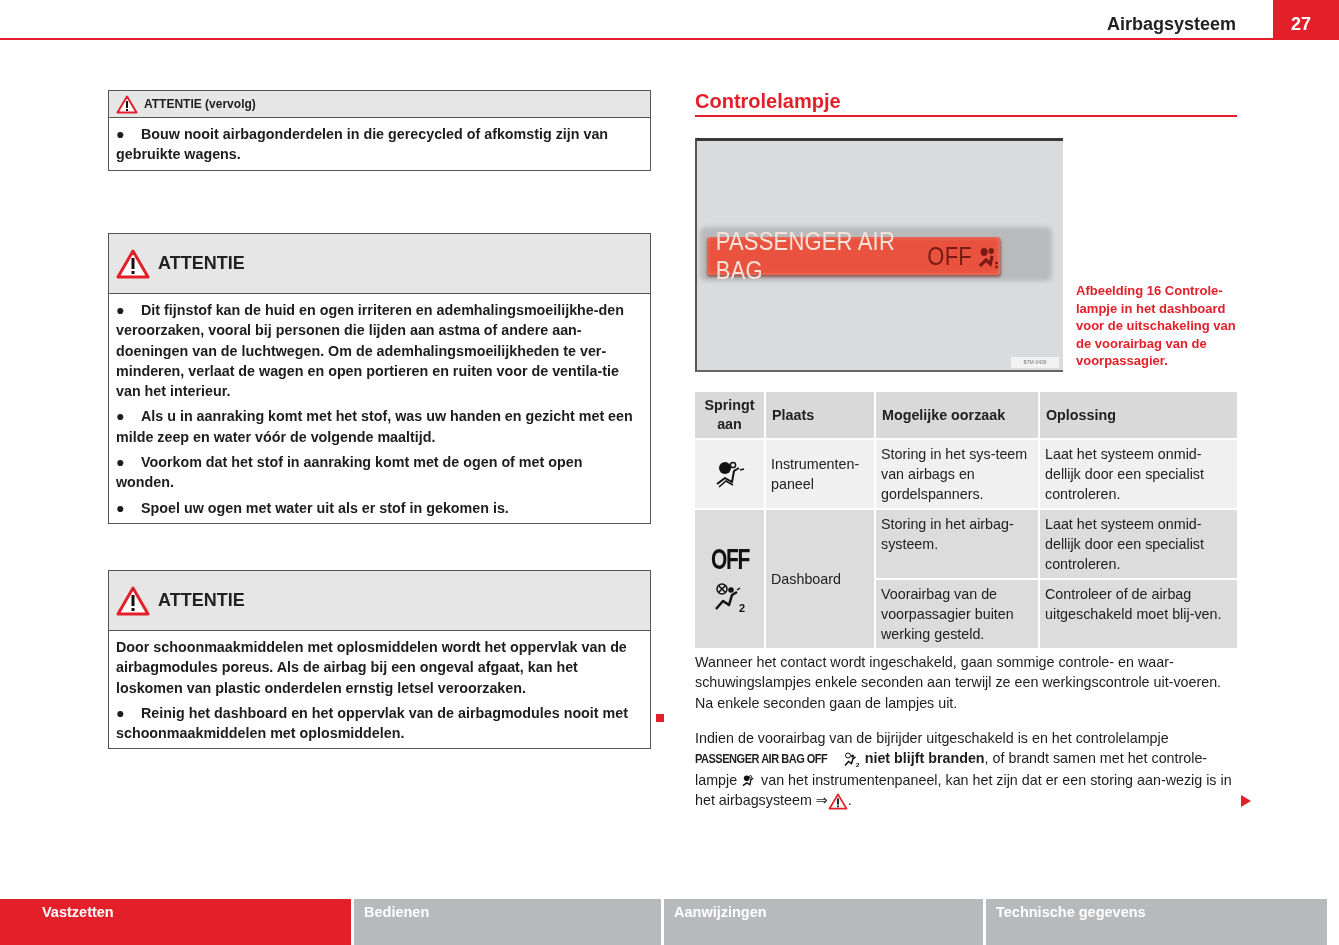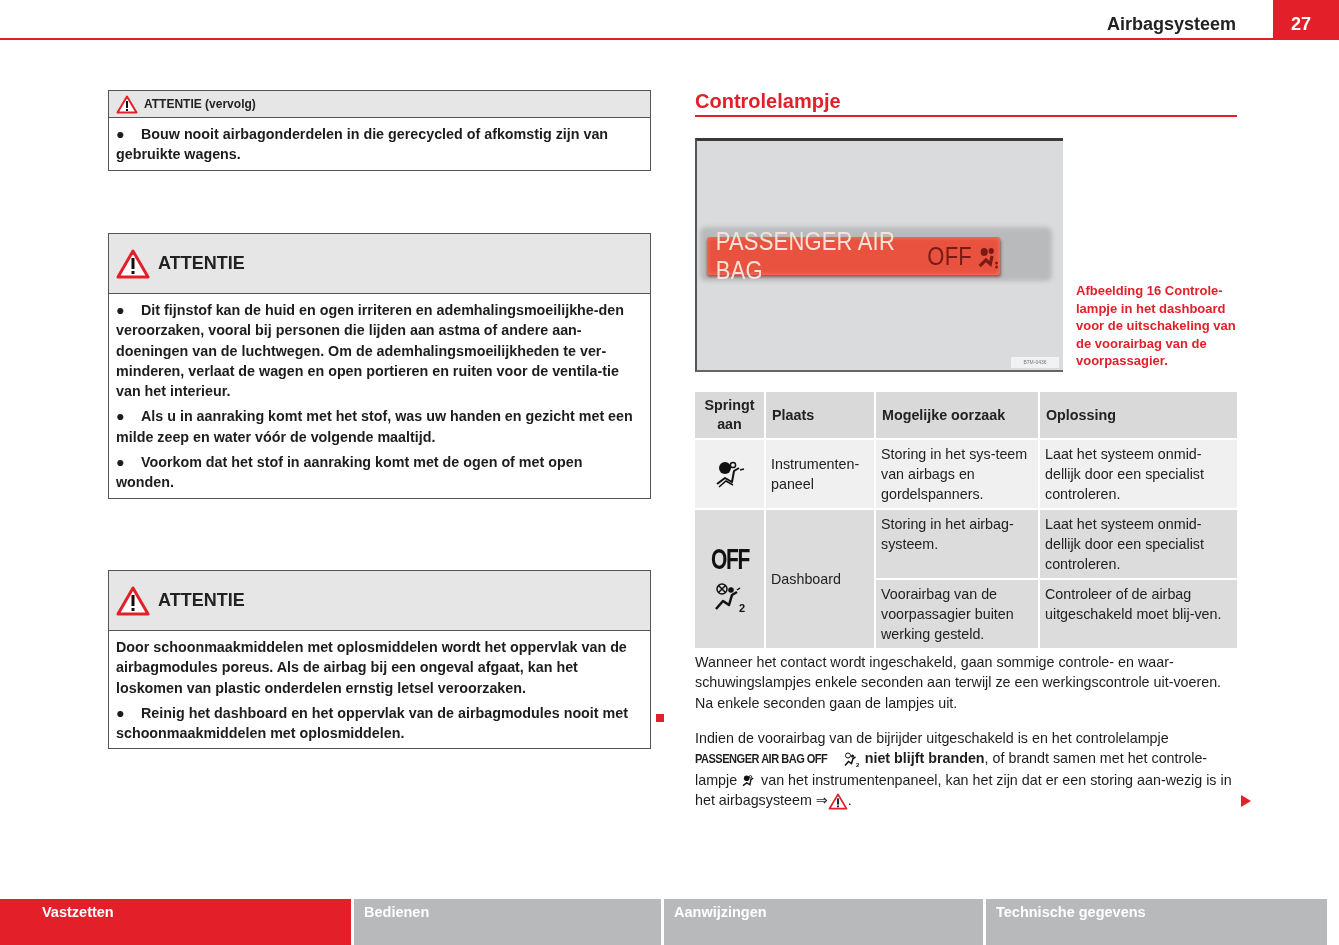--- a/index.html
+++ b/index.html
@@ -102,20 +102,21 @@
           <rect x="15.5" y="9" width="3" height="11" fill="#111"></rect>
           <rect x="15.5" y="22" width="3" height="3" fill="#111"></rect>
         </svg>
     </span>
     <span class="label">ATTENTIE</span>
   </div>
   <div class="warn-body">
     <p><span class="bullet">●</span><span>Dit fijnstof kan de huid en ogen irriteren en ademhalingsmoeilijkhe-den veroorzaken, vooral bij personen die lijden aan astma of andere aan-doeningen van de luchtwegen. Om de ademhalingsmoeilijkheden te ver-minderen, verlaat de wagen en open portieren en ruiten voor de ventila-tie van het interieur.</span></p>
     <p><span class="bullet">●</span><span>Als u in aanraking komt met het stof, was uw handen en gezicht met een milde zeep en water vóór de volgende maaltijd.</span></p>
     <p><span class="bullet">●</span><span>Voorkom dat het stof in aanraking komt met de ogen of met open wonden.</span></p>
+    <p><span class="bullet">●</span><span>Spoel uw ogen met water uit als er stof in gekomen is.</span></p>
   </div>
 </div>
 
 <div class="warn" style="top:570px;">
   <div class="warn-head big">
     <span>
       <svg width="34" height="30" viewBox="0 0 34 30">
           <path d="M17 2 L32 28 L2 28 Z" fill="#fff" stroke="#e3202a" stroke-width="3" stroke-linejoin="round"></path>
           <rect x="15.5" y="9" width="3" height="11" fill="#111"></rect>
           <rect x="15.5" y="22" width="3" height="3" fill="#111"></rect>

